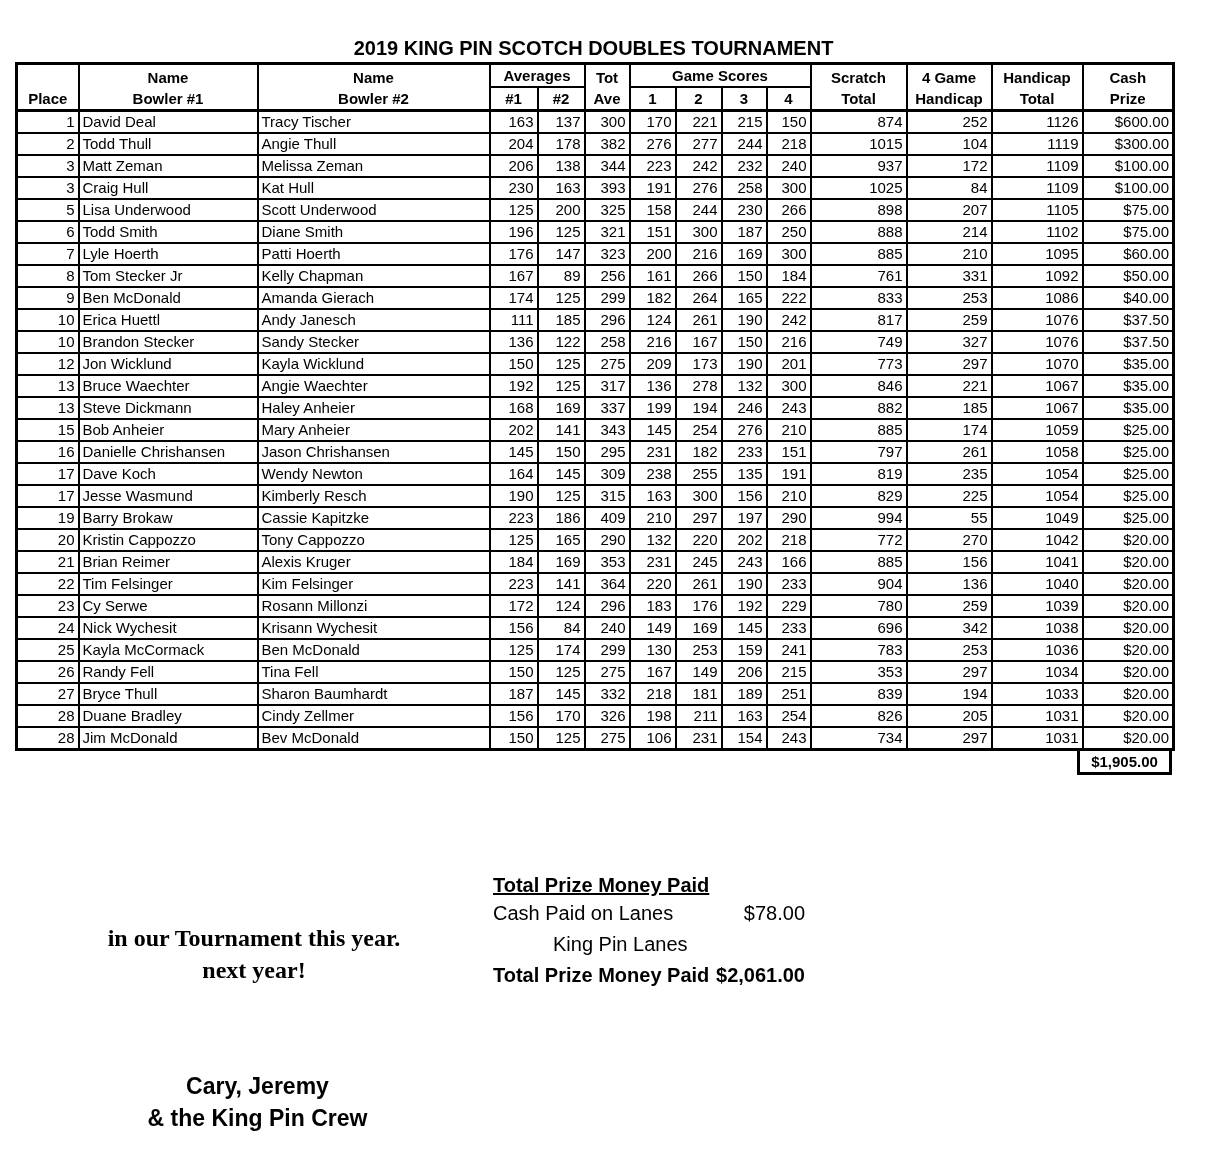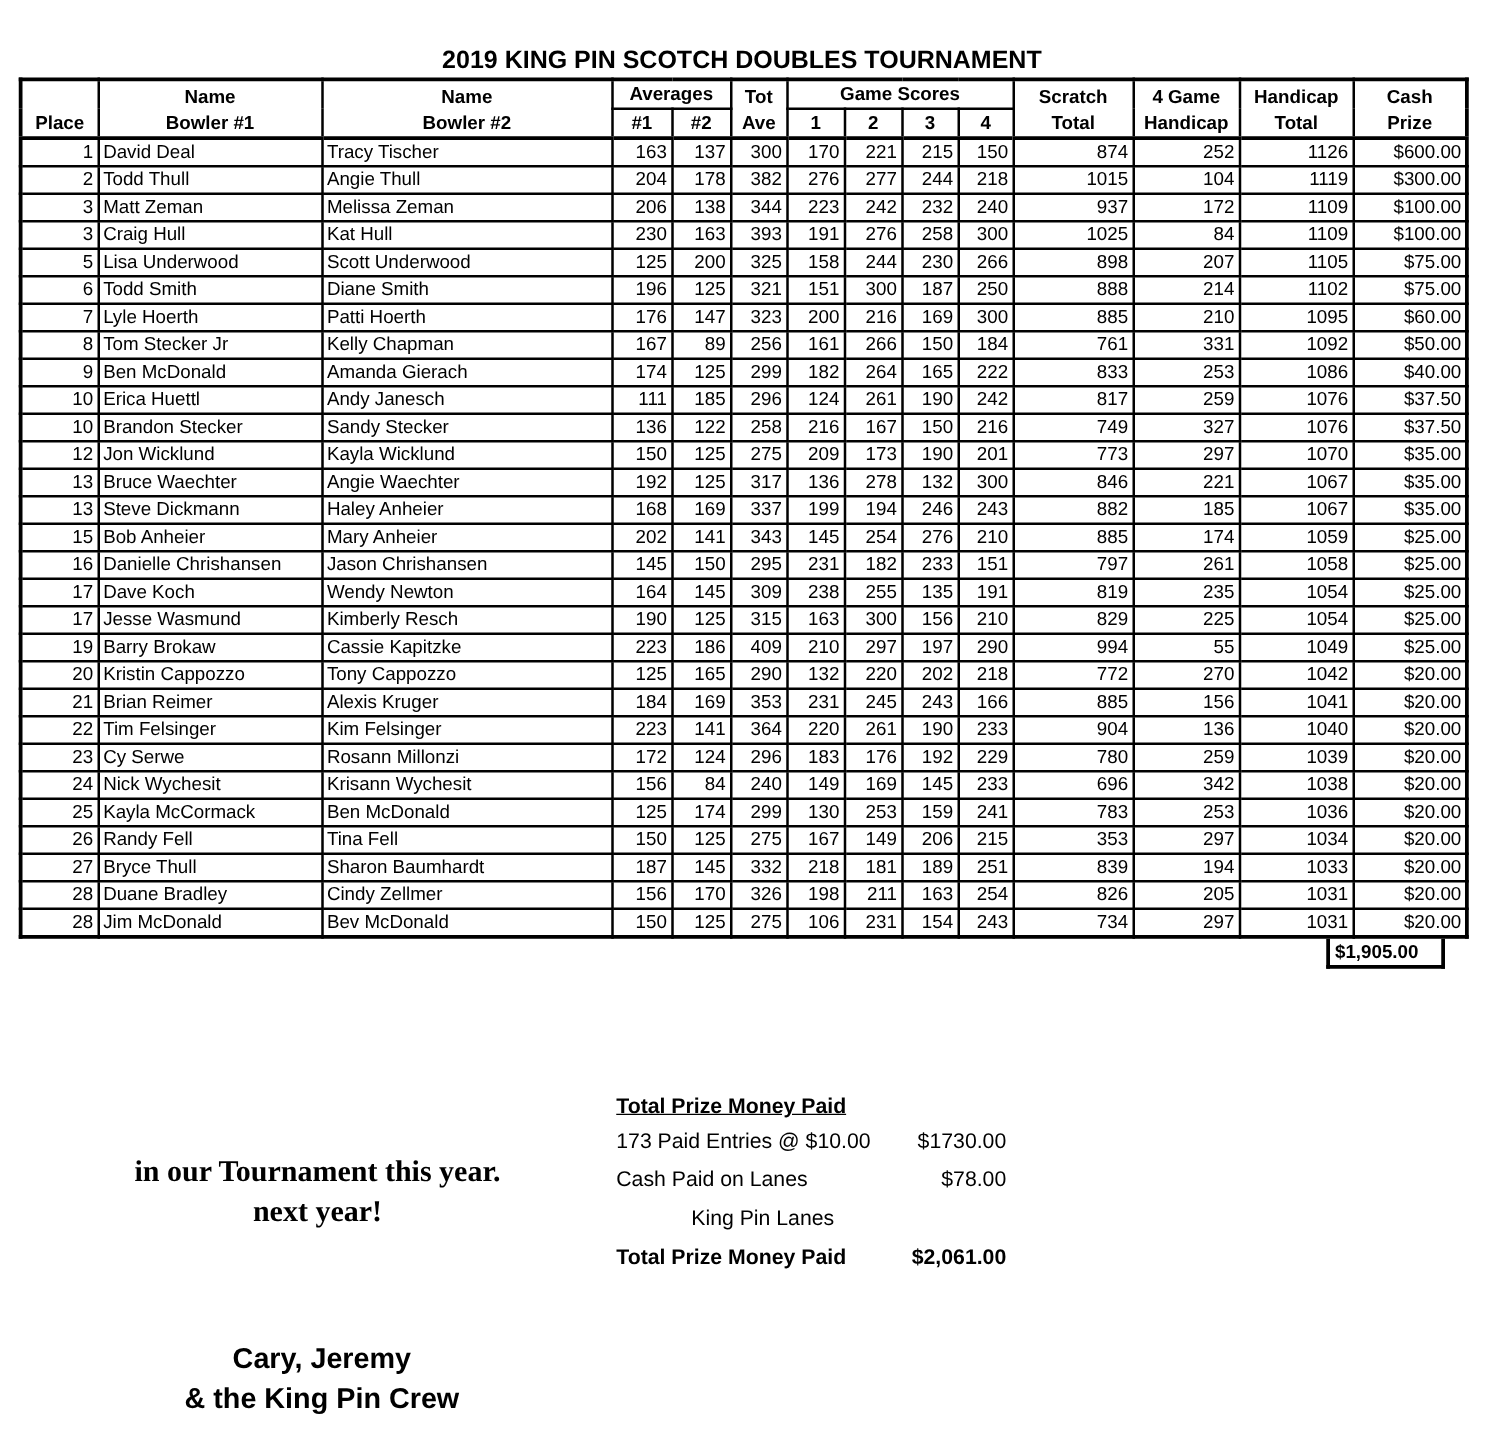--- a/index.html
+++ b/index.html
@@ -18,27 +18,27 @@
     font-size:15px;line-height:20px;height:20px;
     padding:0 3px;overflow:hidden;white-space:nowrap;
   }
   table.results thead th{font-weight:bold;text-align:center;vertical-align:bottom;line-height:21px;}
   table.results thead tr.sub th{border-bottom:3px solid #000;}
   table.results thead th[rowspan]{border-bottom:3px solid #000;}
   th.num,td.num{text-align:right;}
   td.name{text-align:left;padding-left:4px;}
 
   .grand-total{
-    box-sizing:border-box;width:95px;margin-left:auto;margin-right:16px;
+    box-sizing:border-box;width:95px;margin-left:auto;margin-right:0;
     border:3px solid #000;border-top:none;
-    font-size:15px;font-weight:bold;text-align:left;
+    font-size:15px;font-weight:bold;text-align:center;
     line-height:21px;height:24px;padding:0 4px;
   }
 
-  .prize-summary{position:absolute;left:493px;top:876px;width:312px;font-size:17px;}
+  .prize-summary{position:absolute;left:493px;top:876px;width:312px;font-size:20px;}
   .prize-heading{font-weight:bold;text-decoration:underline;margin-bottom:10px;line-height:18px;}
   .prize-line{display:flex;justify-content:space-between;margin-bottom:13px;line-height:18px;}
   .prize-line .lbl{white-space:nowrap;}
   .prize-line .val{white-space:nowrap;text-align:right;}
   .prize-line.bold{font-weight:bold;}
   .prize-line.indent1 .lbl{padding-left:47px;}
   .prize-line.indent2 .lbl{padding-left:60px;}
 
   .thanks-note{
     position:absolute;left:85px;top:922px;width:338px;
@@ -588,24 +588,20 @@
 
 <div class="thanks-note">
     <div>in our Tournament this year.</div>
     <div>next year!</div>
   </div>
 
 <div class="prize-summary">
   <div class="prize-heading">Total Prize Money Paid</div>
   <div>
       <div class="prize-line">
-        <span class="lbl">173 Paid Entries @ $10.00</span>
-        <span class="val">$1730.00</span>
-      </div>
-      <div class="prize-line">
         <span class="lbl">Cash Paid on Lanes</span>
         <span class="val">$78.00</span>
       </div>
       <div class="prize-line indent2">
         <span class="lbl">King Pin Lanes</span>
         <span class="val"></span>
       </div>
       <div class="prize-line bold">
         <span class="lbl">Total Prize Money Paid</span>
         <span class="val">$2,061.00</span>

